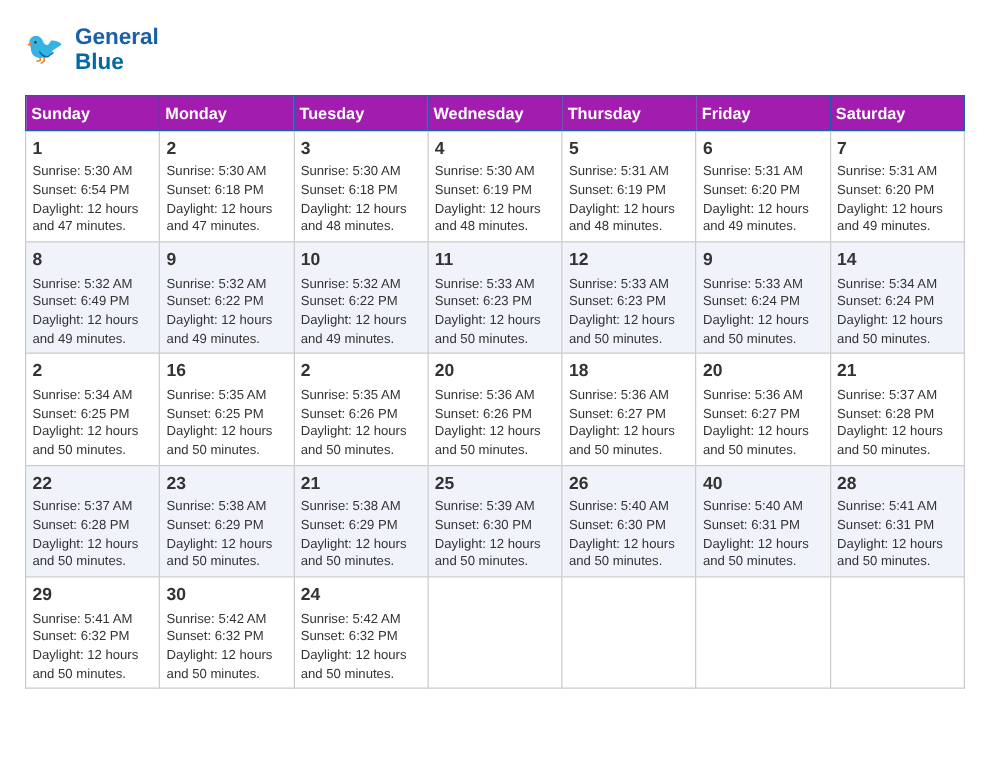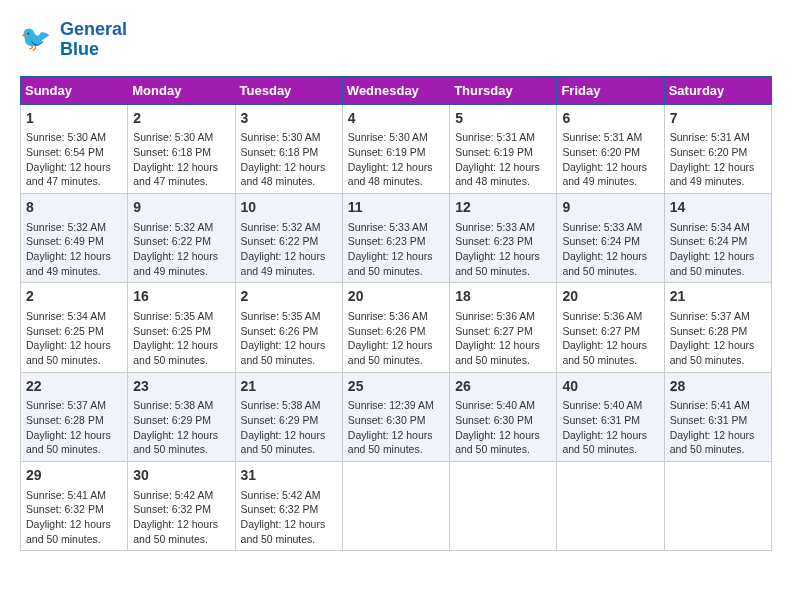--- a/index.html
+++ b/index.html
@@ -284,21 +284,21 @@
         </td>
         <td>
           <span class="day-num">21</span>
           <div>Sunrise: 5:38 AM</div>
           <div>Sunset: 6:29 PM</div>
           <div>Daylight: 12 hours</div>
           <div>and 50 minutes.</div>
         </td>
         <td>
           <span class="day-num">25</span>
-          <div>Sunrise: 12:39 AM</div>
+          <div>Sunrise: 5:39 AM</div>
           <div>Sunset: 6:30 PM</div>
           <div>Daylight: 12 hours</div>
           <div>and 50 minutes.</div>
         </td>
         <td>
           <span class="day-num">26</span>
           <div>Sunrise: 5:40 AM</div>
           <div>Sunset: 6:30 PM</div>
           <div>Daylight: 12 hours</div>
           <div>and 50 minutes.</div>
@@ -327,21 +327,21 @@
           <div>and 50 minutes.</div>
         </td>
         <td>
           <span class="day-num">30</span>
           <div>Sunrise: 5:42 AM</div>
           <div>Sunset: 6:32 PM</div>
           <div>Daylight: 12 hours</div>
           <div>and 50 minutes.</div>
         </td>
         <td>
-          <span class="day-num">31</span>
+          <span class="day-num">24</span>
           <div>Sunrise: 5:42 AM</div>
           <div>Sunset: 6:32 PM</div>
           <div>Daylight: 12 hours</div>
           <div>and 50 minutes.</div>
         </td>
         <td class="empty"></td>
         <td class="empty"></td>
         <td class="empty"></td>
         <td class="empty"></td>
       </tr>

